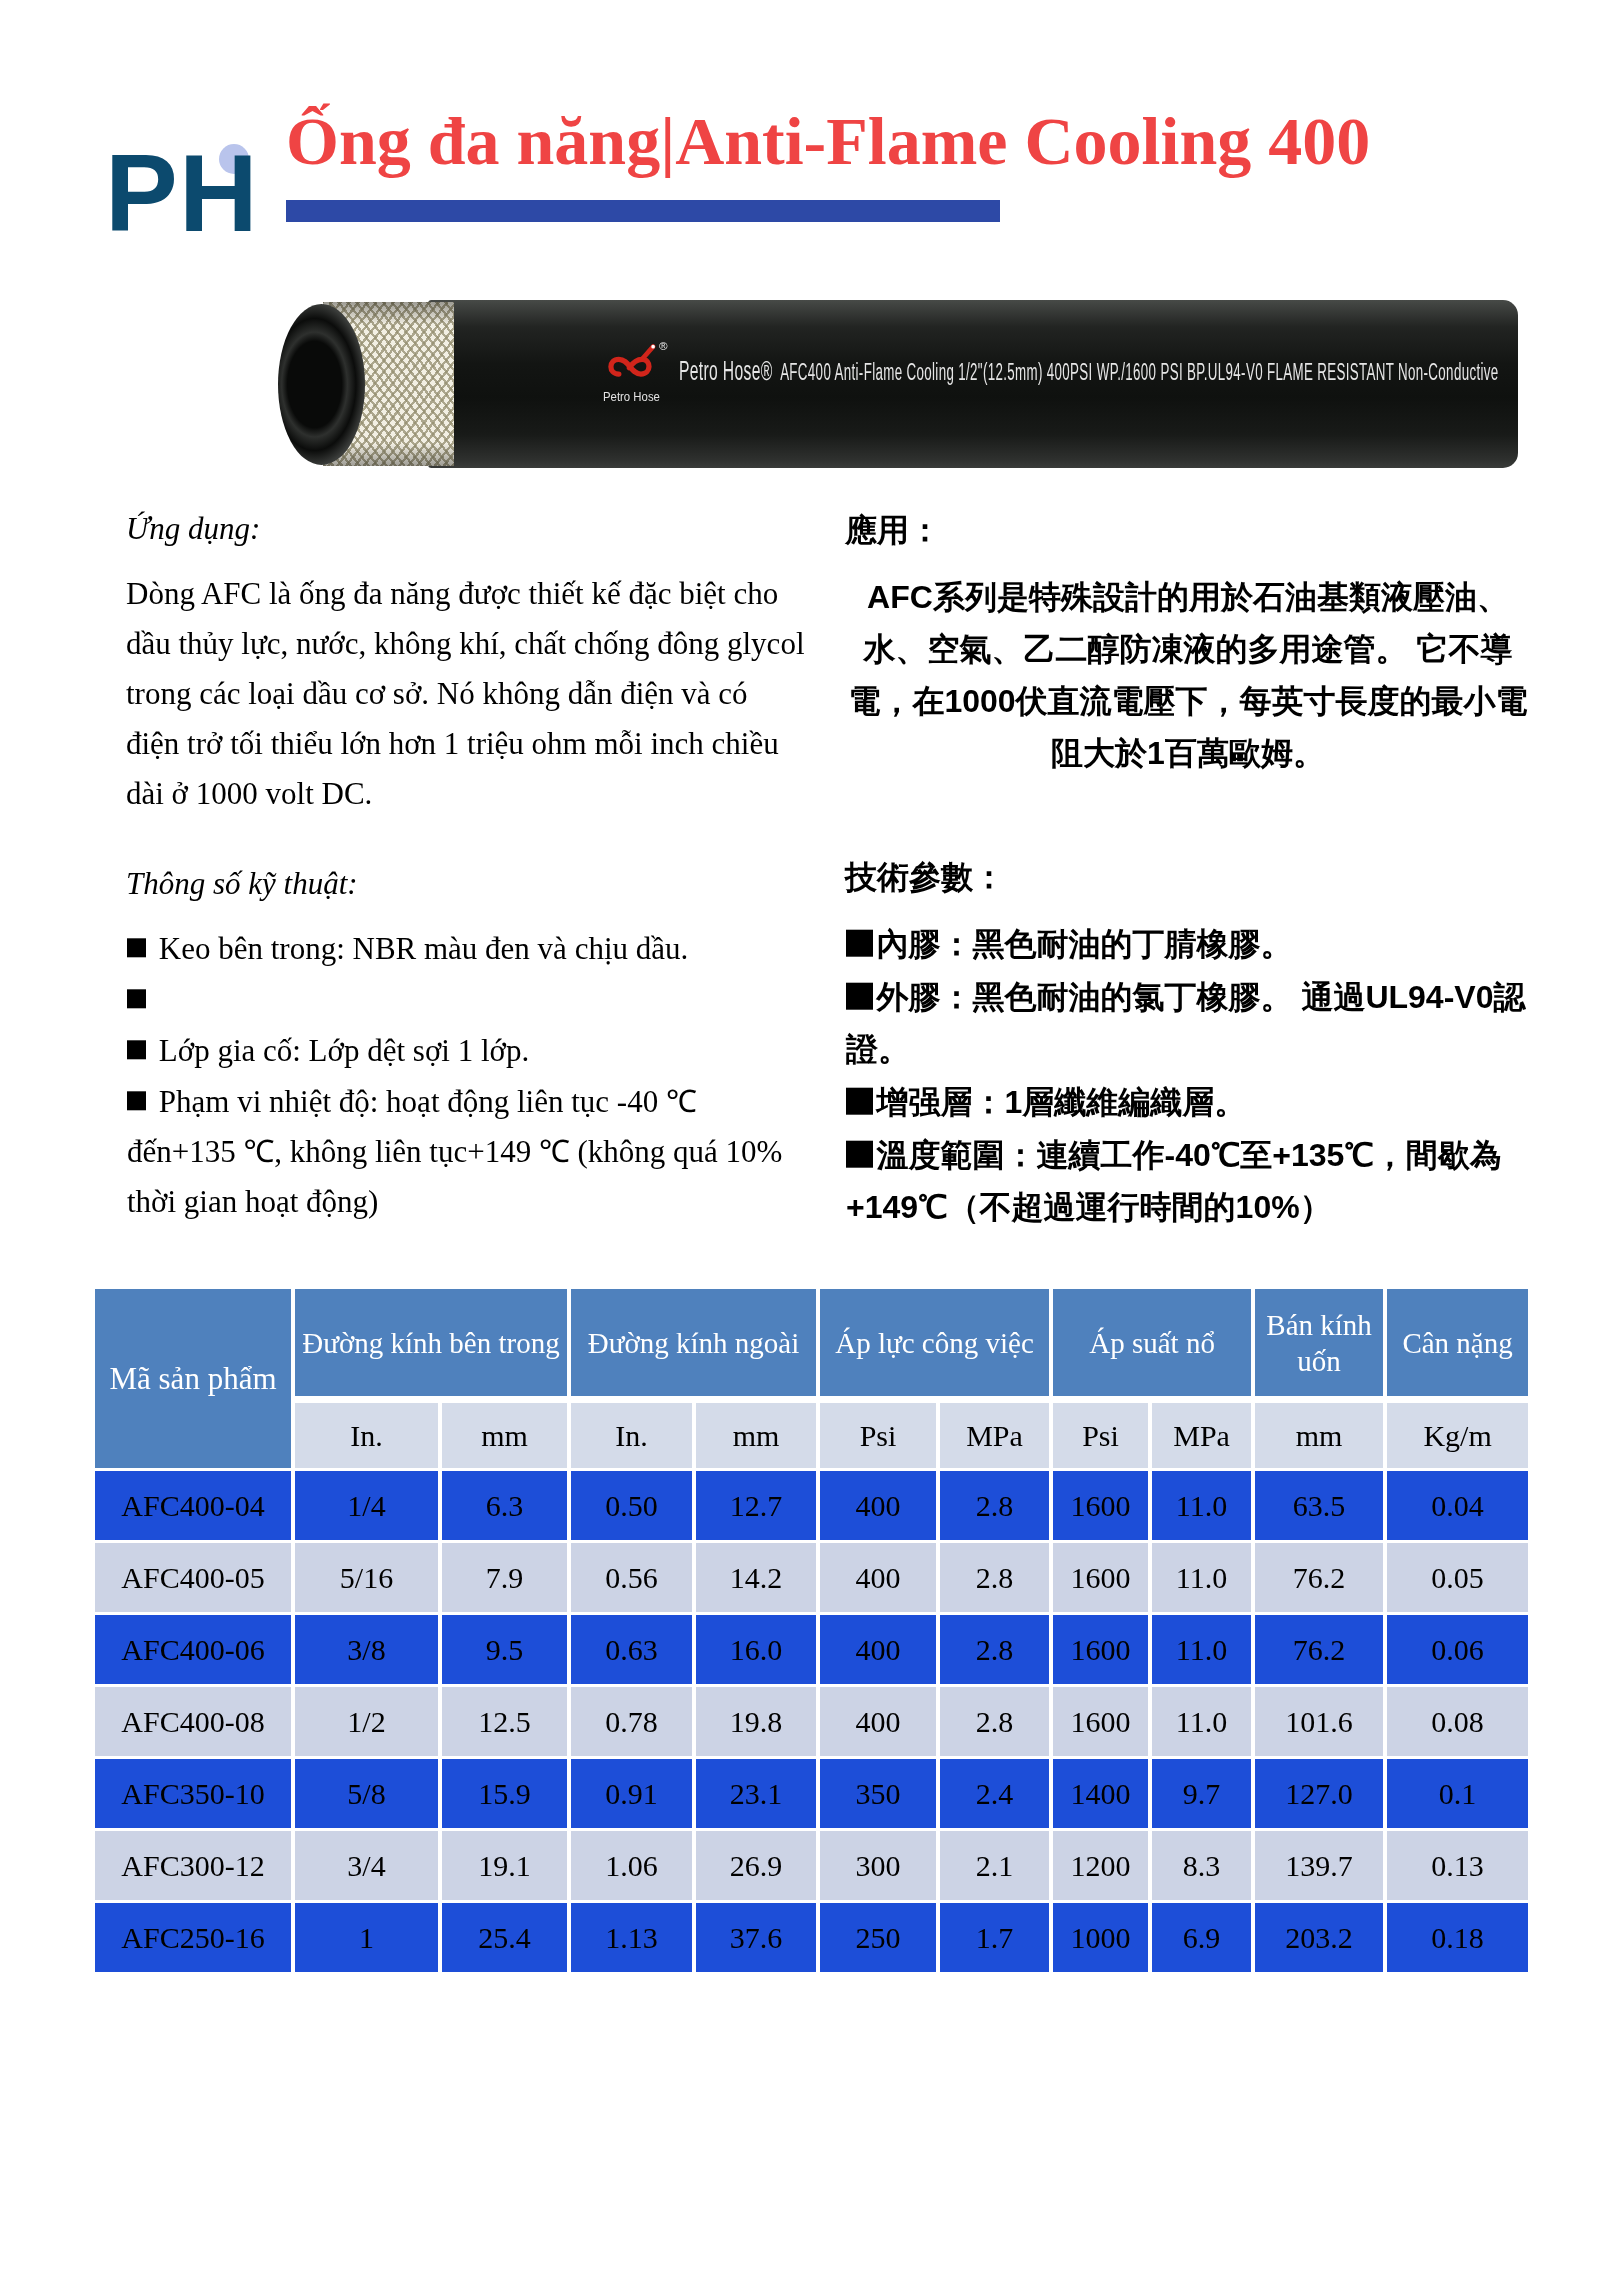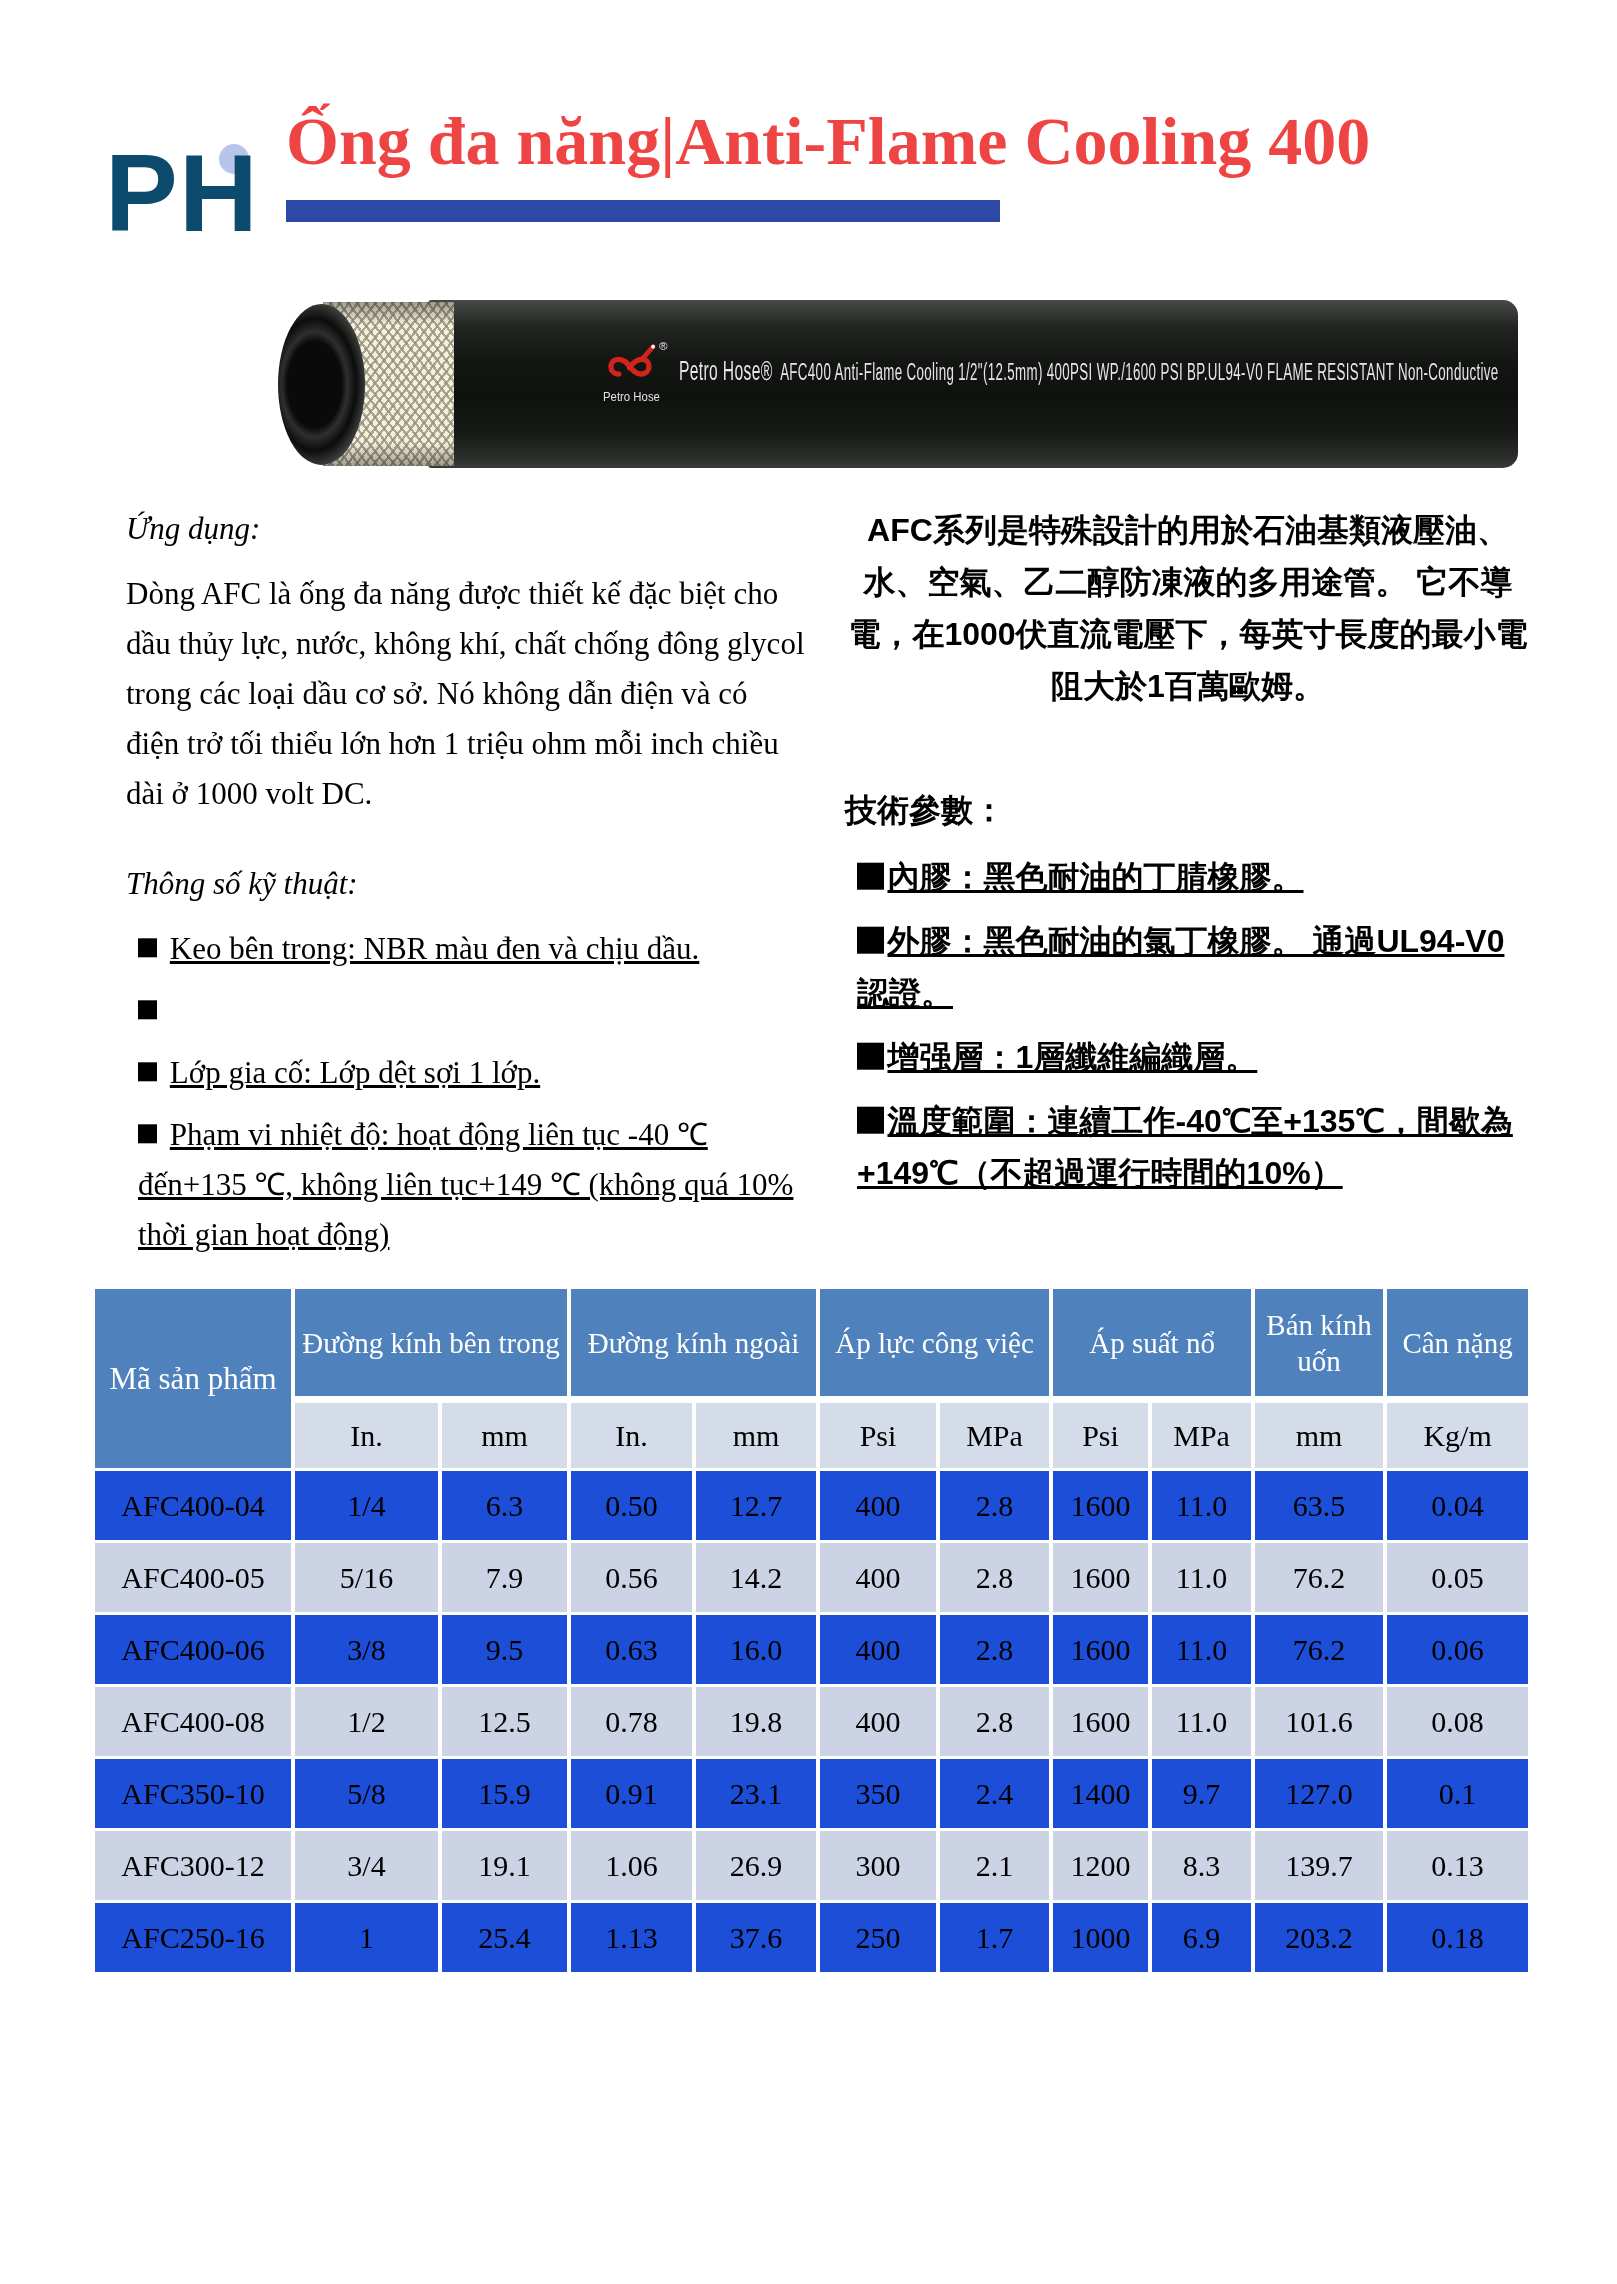--- a/index.html
+++ b/index.html
@@ -47,21 +47,21 @@
   .col-left{position:absolute;left:126px;top:504px;width:680px;
             font-size:31px;line-height:50px;}
   .col-right{position:absolute;left:845px;top:504px;width:686px;
              font-family:"Liberation Sans",sans-serif;font-weight:bold;
              font-size:32px;line-height:52px;}
   .sec-heading{margin:0 0 15px 0;font-size:inherit;font-weight:inherit;}
   .col-left .sec-heading{font-weight:normal;font-style:italic;}
   .body-par{margin:0;}
   .par-gap-left{margin-bottom:40px;}
   .par-gap-right{margin-bottom:72px;text-align:center;}
-  .bullet-line{margin:12px;text-decoration:underline;}
+  .bullet-line{margin:1px;}
   .sq{display:inline-block;width:19px;height:19px;background:#000;}
   .col-left .sq{margin-right:12.8px;transform:translateY(-1.7px);}
   .col-right .sq{width:27px;height:27px;margin-right:3.5px;transform:translateY(1.7px);}
 
   
   .spec-table{position:absolute;left:95px;top:1289px;width:1435px;
               border-collapse:separate;border-spacing:0;table-layout:fixed;
               font-family:"Liberation Serif",serif;}
   .spec-table th,.spec-table td{padding:0 2.3px;text-align:center;vertical-align:middle;
               border-right:4.7px solid #fff;border-bottom:3.5px solid #fff;overflow:hidden;}
@@ -115,20 +115,21 @@
     <h3 class="sec-heading">Thông số kỹ thuật:</h3>
     <div id="vi-bullets">
         <div class="bullet-line"><span class="sq"></span><span>Keo bên trong: NBR màu đen và chịu dầu.</span></div>
         <div class="bullet-line"><span class="sq"></span></div>
         <div class="bullet-line"><span class="sq"></span><span>Lớp gia cố: Lớp dệt sợi 1 lớp.</span></div>
         <div class="bullet-line"><span class="sq"></span><span>Phạm vi nhiệt độ: hoạt động liên tục -40 ℃ đến+135 ℃, không liên tục+149 ℃ (không quá 10% thời gian hoạt động)</span></div>
       </div>
   </div>
 
   <div class="col-right">
+    <h3 class="sec-heading">應用：</h3>
     <p class="body-par par-gap-right">AFC系列是特殊設計的用於石油基類液壓油、水、空氣、乙二醇防凍液的多用途管。 它不導電，在1000伏直流電壓下，每英寸長度的最小電阻大於1百萬歐姆。</p>
     <h3 class="sec-heading">技術參數：</h3>
     <div id="zh-bullets">
         <div class="bullet-line"><span class="sq"></span><span>內膠：黑色耐油的丁腈橡膠。</span></div>
         <div class="bullet-line"><span class="sq"></span><span>外膠：黑色耐油的氯丁橡膠。 通過UL94-V0認證。</span></div>
         <div class="bullet-line"><span class="sq"></span><span>增强層：1層纖維編織層。</span></div>
         <div class="bullet-line"><span class="sq"></span><span>溫度範圍：連續工作-40℃至+135℃，間歇為+149℃（不超過運行時間的10%）</span></div>
       </div>
   </div>
 

